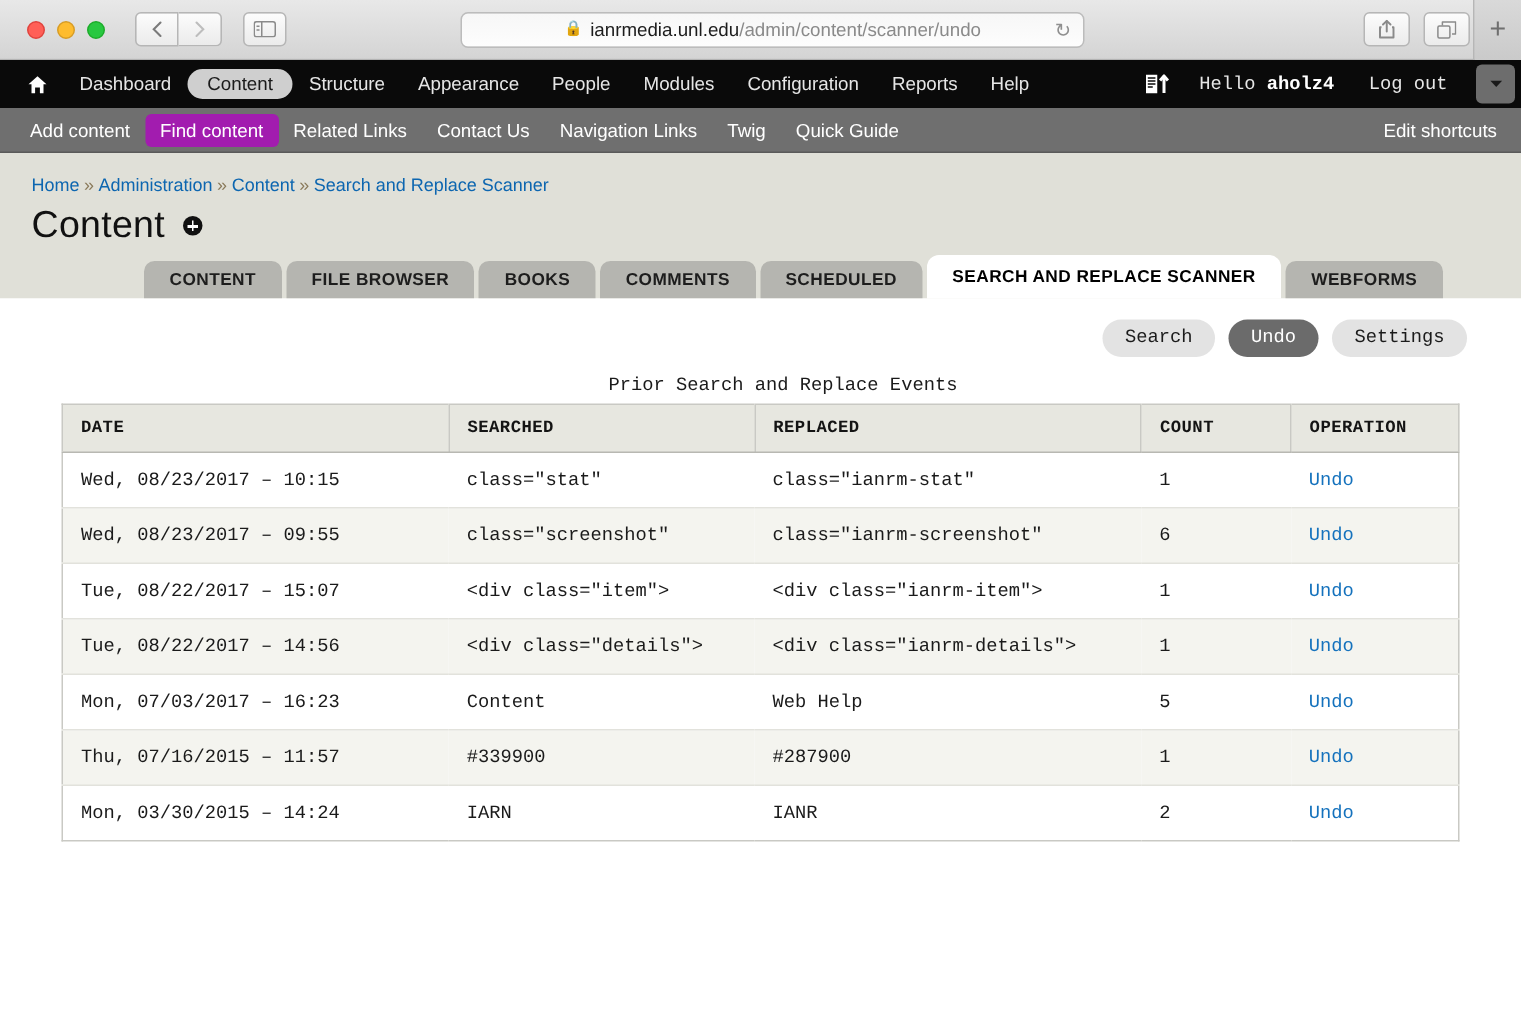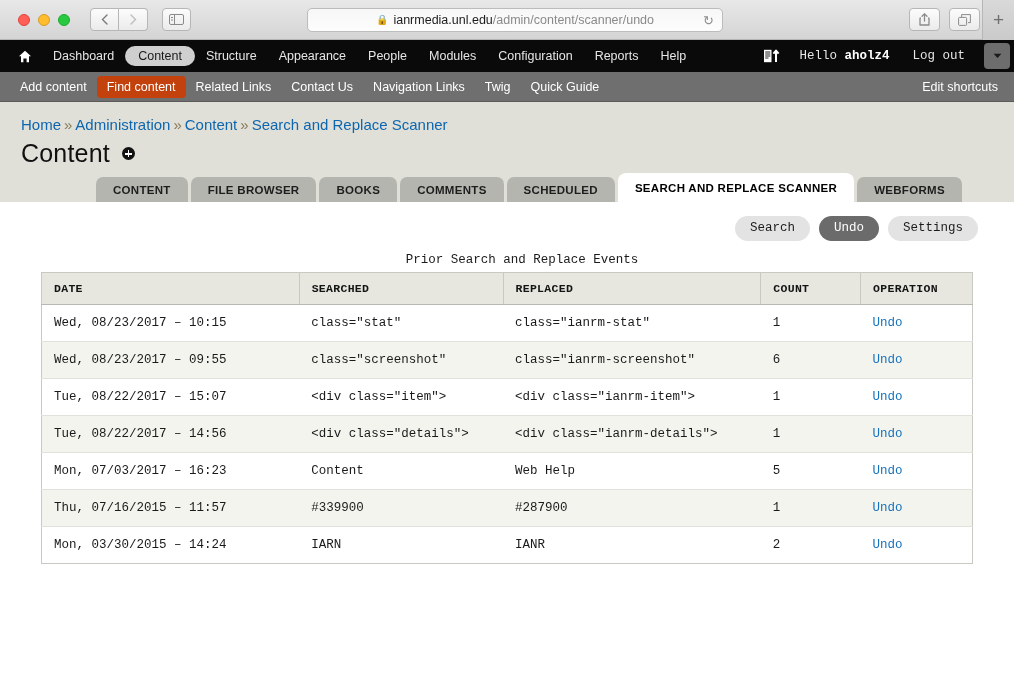--- a/index.html
+++ b/index.html
@@ -121,35 +121,35 @@
     background: #6f6f6f;
     display: flex;
     align-items: center;
     position: relative;
     font-size: 12.5px;
     border-bottom: 1px solid #5a5a5a;
   }
   .shortcut-item { padding: 3px 10px; color: #ffffff; white-space: nowrap; }
   .shortcut-item:first-child { margin-left: 10px; }
   .shortcut-item.active {
-    background: #c2410c;
+    background: #a21caf;
     border-radius: 4px;
     padding: 4px 10px;
   }
   .shortcut-edit { position: absolute; right: 16px; color: #ffffff; font-size: 12.5px; }
 
   
   .page-header {
     background: #e0e0d8;
     padding: 14px 0 0 0;
     position: relative;
   }
   .breadcrumb {
     margin-left: 21px;
-    font-size: 15px;
+    font-size: 12px;
     color: #3a6ea5;
   }
   .breadcrumb a { color: #0d66b0; text-decoration: none; }
   .breadcrumb .sep { color: #8a7a5a; padding: 0 3px; }
 
   .page-title-row {
     display: flex; align-items: center;
     margin-left: 21px; margin-top: 6px;
   }
   .page-title {

